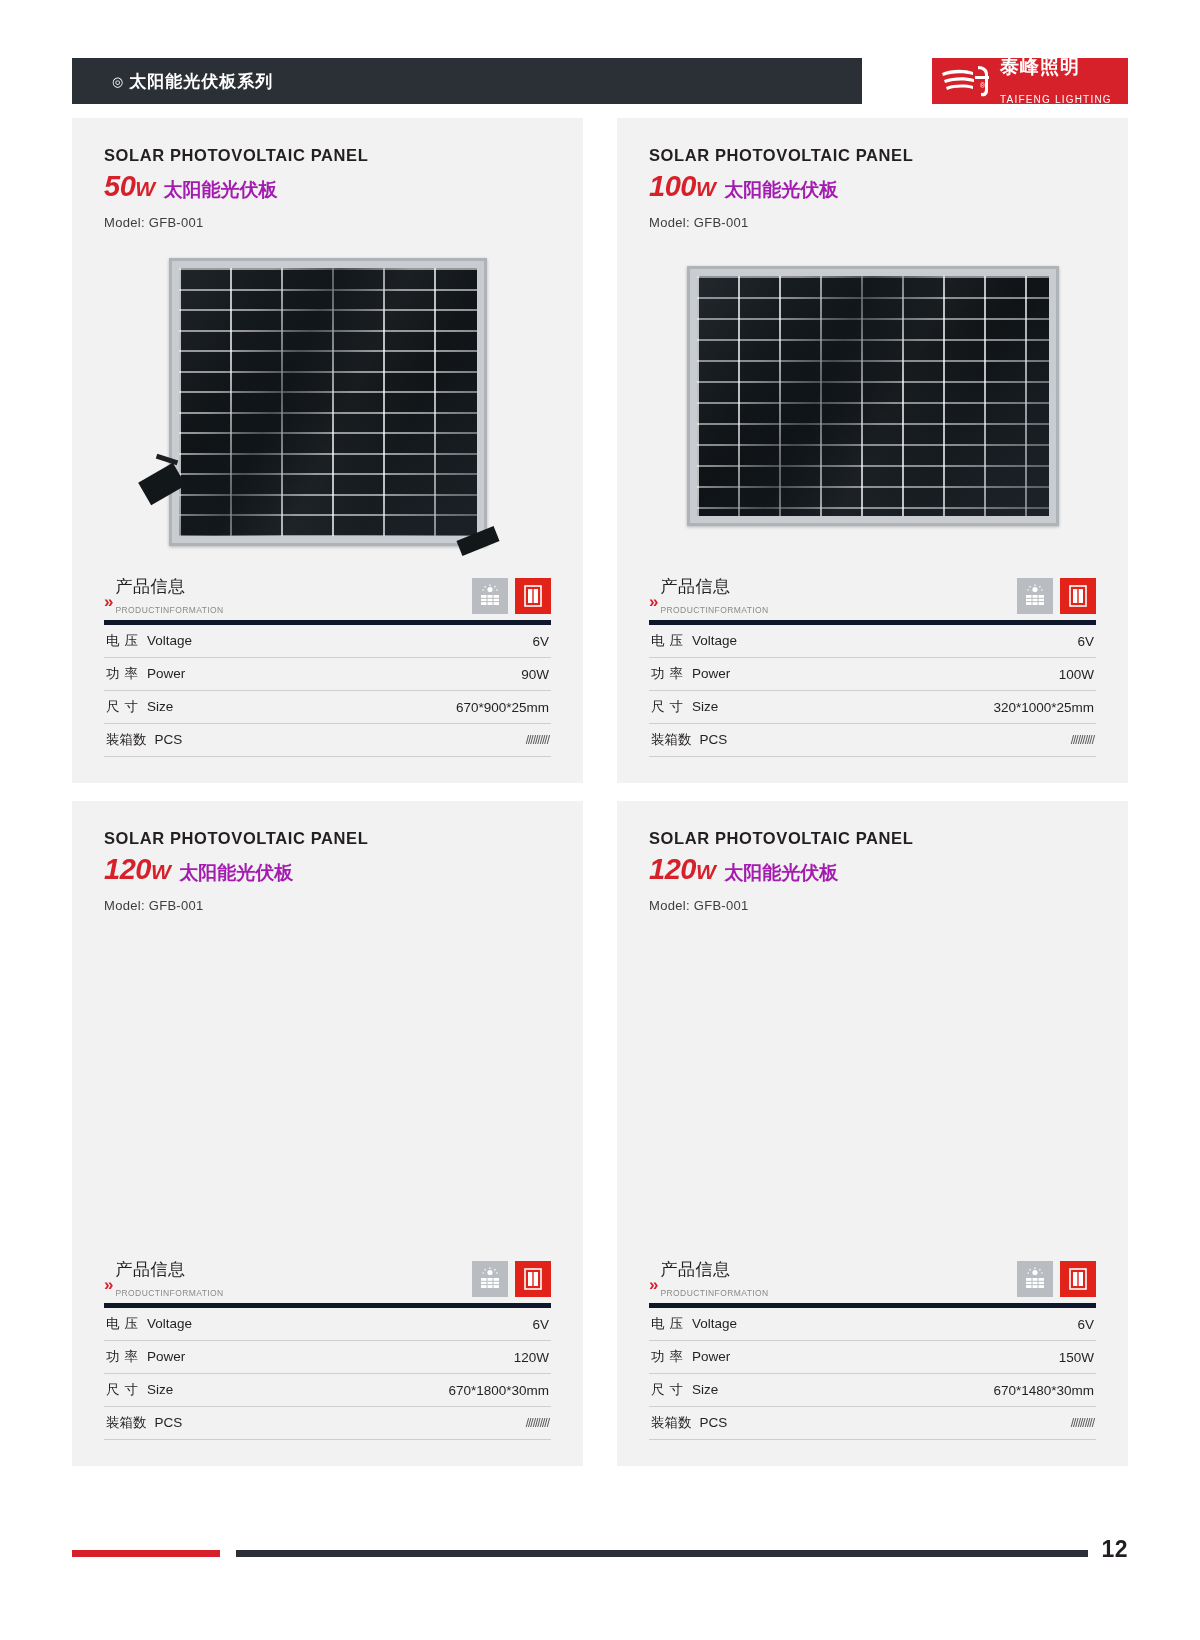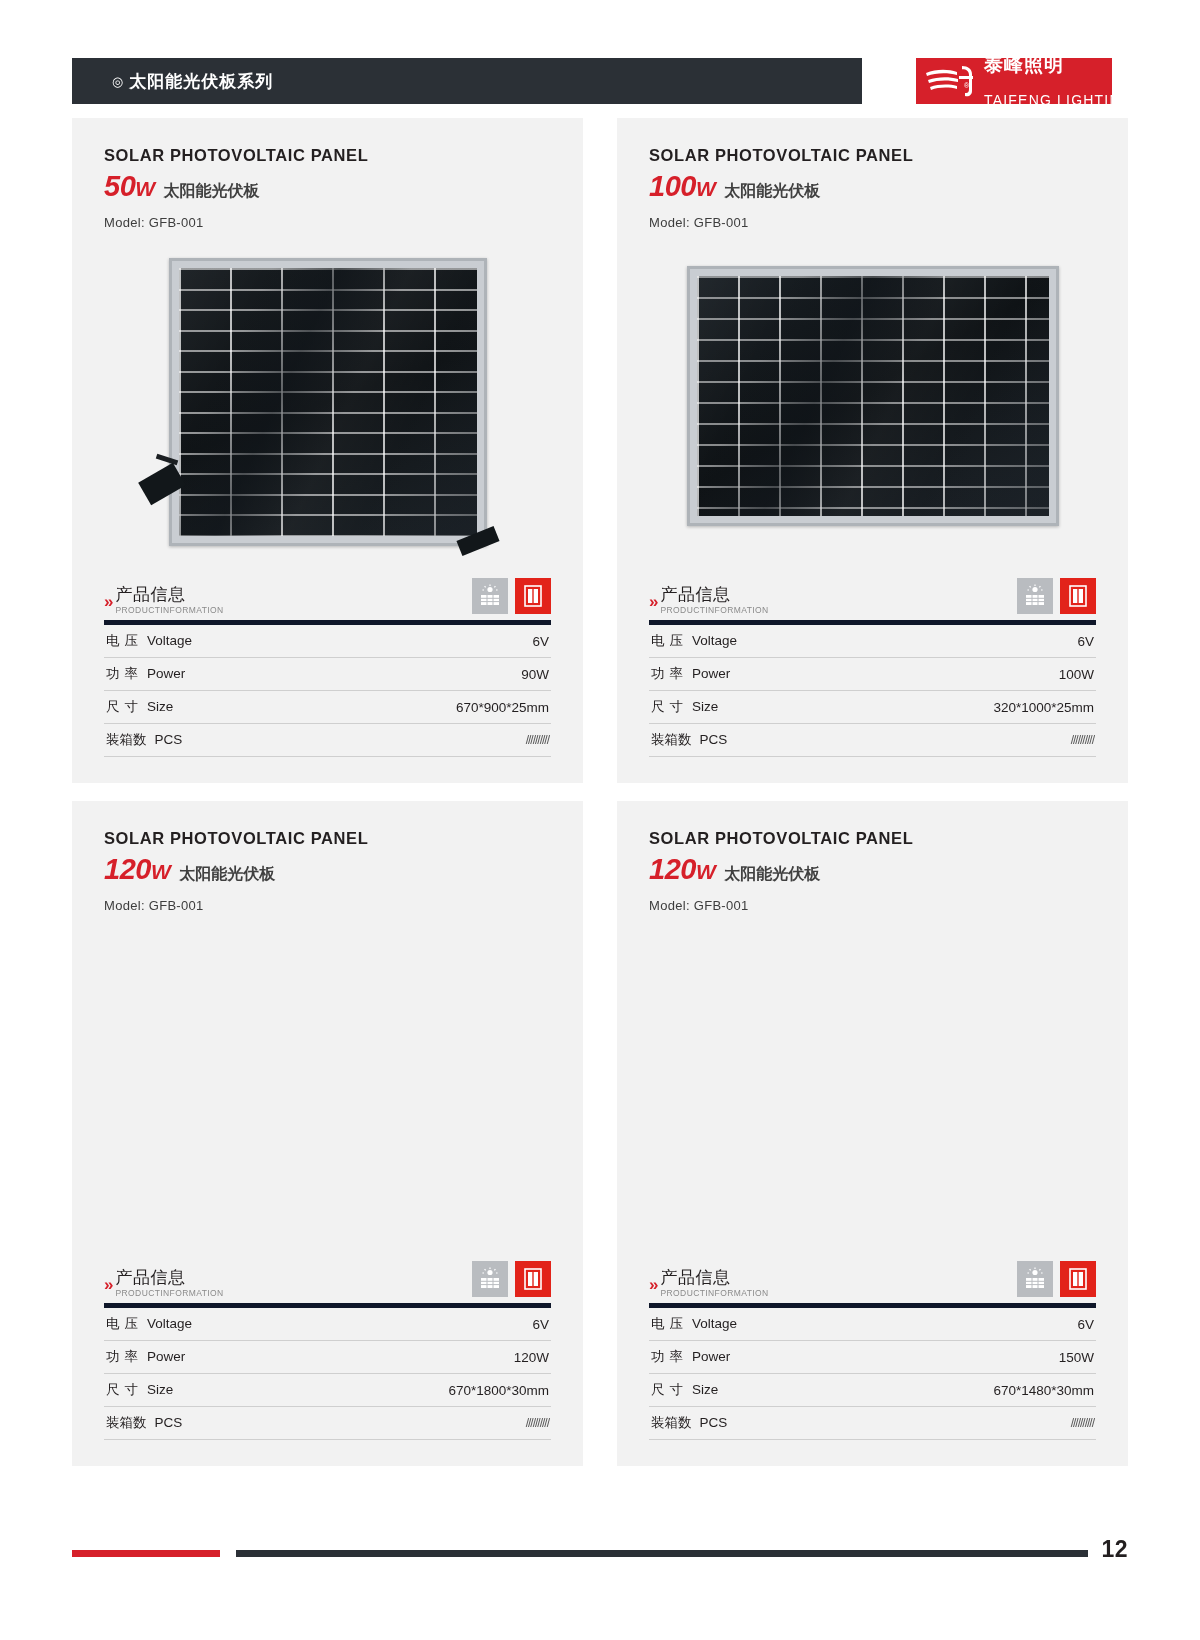--- a/index.html
+++ b/index.html
@@ -48,21 +48,21 @@
     line-height: 1;
   }
   .header-bar .hdr-title {
     color: #ffffff;
     font-size: 17px;
     font-weight: bold;
     letter-spacing: 1px;
   }
   .logo-box {
     position: absolute;
-    right: 16px;
+    right: 0;
     top: 0;
     width: 196px;
     height: 46px;
     background: #d6202a;
     display: flex;
     align-items: center;
     box-sizing: border-box;
     padding-left: 8px;
   }
   .logo-mark {
@@ -77,21 +77,21 @@
     color: #ffffff;
     line-height: 1.05;
   }
   .logo-cn {
     font-size: 19px;
     font-weight: bold;
     letter-spacing: 1px;
     white-space: nowrap;
   }
   .logo-en {
-    font-size: 14px;
+    font-size: 10px;
     letter-spacing: 1.2px;
     white-space: nowrap;
     margin-top: 18px;
   }
   .logo-reg {
     position: absolute;
     font-size: 7px;
     color: #fff;
   }
 
@@ -133,23 +133,23 @@
     color: #d6202a;
     font-size: 29px;
     font-weight: bold;
     font-style: italic;
     letter-spacing: -0.5px;
     line-height: 1;
   }
   .prod-watt .unit { font-size: 21px; }
   .prod-cn {
     margin-left: 9px;
-    font-size: 16px;
+    font-size: 19px;
     font-weight: bold;
-    color: #404040;
+    color: #a21caf;
     line-height: 1;
   }
   .prod-model {
     margin-top: 14px;
     font-size: 13px;
     color: #3d3d3d;
     letter-spacing: 0.3px;
   }
 
   
@@ -221,21 +221,21 @@
   .info-cn {
     font-size: 17px;
     font-weight: normal;
     color: #231f20;
     letter-spacing: 0.5px;
   }
   .info-en {
     font-size: 8.5px;
     color: #8a8a8a;
     letter-spacing: 0.4px;
-    margin-top: 3px;
+    margin-top: 11px;
   }
   .badges {
     position: absolute;
     right: 0;
     bottom: 0;
     display: flex;
     gap: 7px;
     align-items: flex-end;
   }
   .badge {

